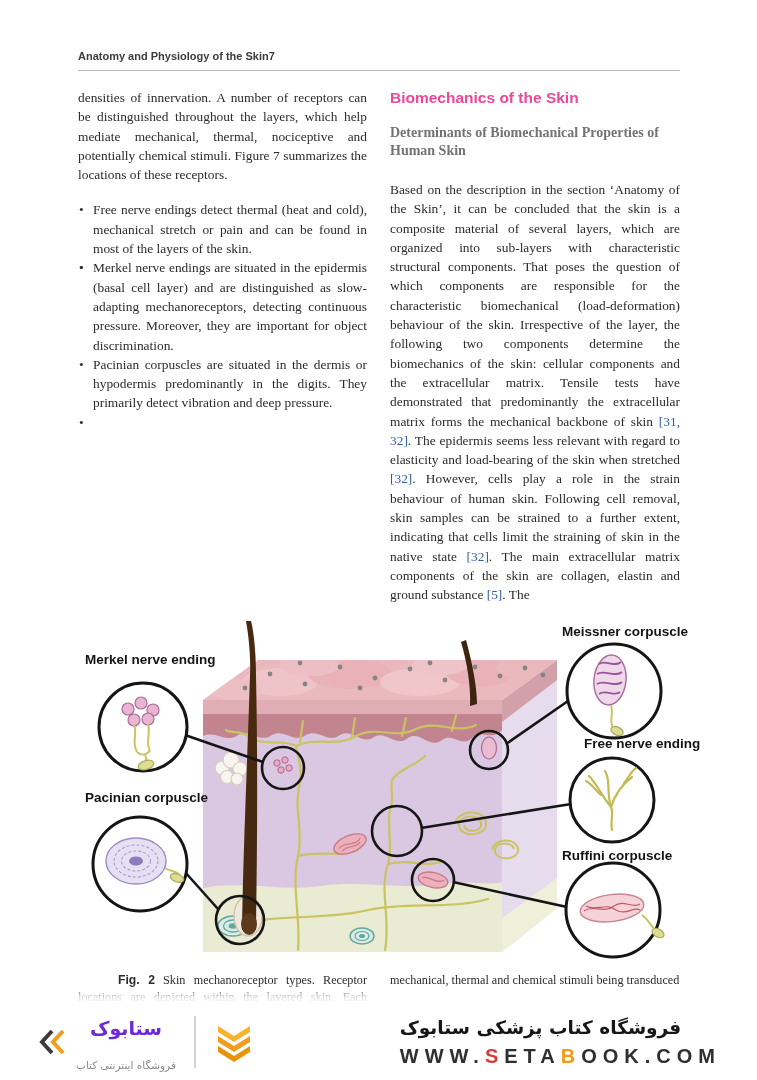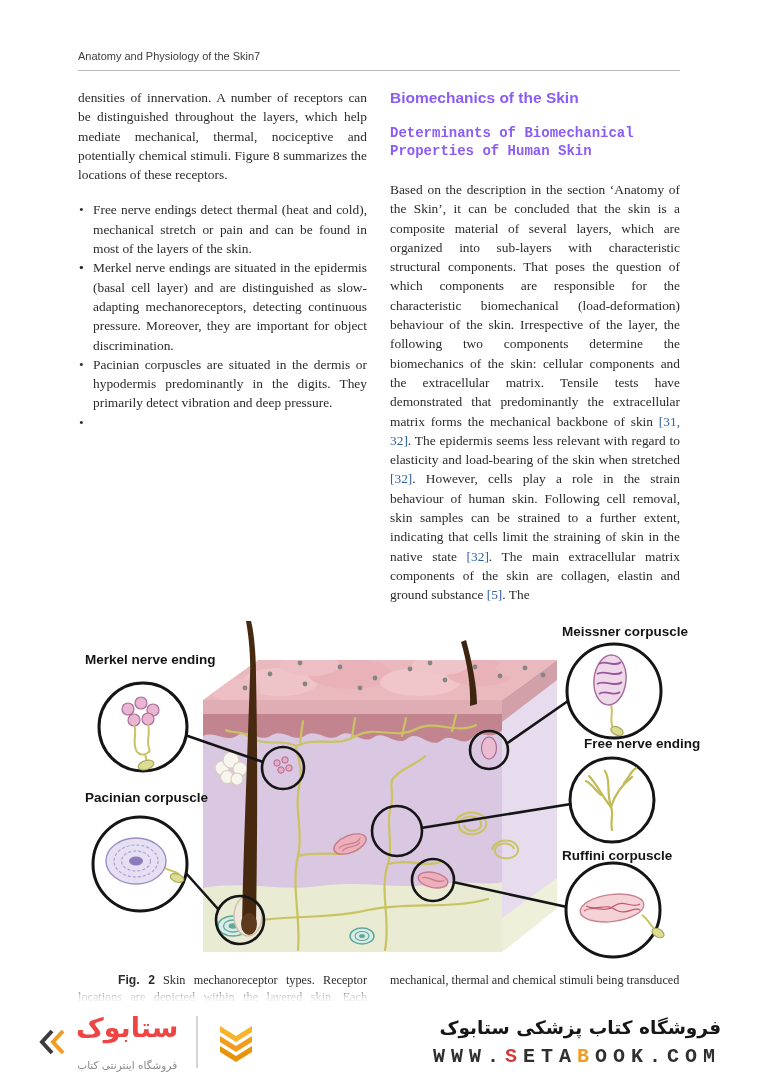--- a/index.html
+++ b/index.html
@@ -4,40 +4,40 @@
 <style>
   * { margin:0; padding:0; box-sizing:border-box; }
   html,body { background:#ffffff; }
   body {
     width:757px; height:1080px; position:relative; overflow:hidden;
     font-family:"Liberation Serif", serif; color:#2b2b2b;
   }
   .running-head {
     position:absolute; top:50px; left:78px; width:602px;
     display:flex; 
-    font-family:"Liberation Sans", sans-serif; font-size:11px; color:#3c3c3c;
+    font-family:"Liberation Sans", sans-serif; font-size:11px; color:#3c3c3c;font-weight:bold;
   }
   .head-rule { position:absolute; top:70px; left:78px; width:602px; height:1px; background:#b9b9b9; }
 
   .col-left  { position:absolute; top:88px; left:78px;  width:289px; }
   .col-right { position:absolute; top:88px; left:390px; width:290px; }
 
   .body-text { font-size:13.4px; line-height:1.44; text-align:justify; color:#2b2b2b; }
 
   ul.bullets { list-style:none; margin-top:16px; }
   ul.bullets li { position:relative; padding-left:15px; font-size:13.4px; line-height:1.44; text-align:justify; }
   ul.bullets li .bullet { position:absolute; left:1px; }
 
   h1.section {
     font-family:"Liberation Sans", sans-serif; font-size:15.5px; line-height:20px;
-    color:#8b5cf6; margin-bottom:16px;
+    color:#ec4899; margin-bottom:16px;
   }
   h2.subsection {
-    font-family:Liberation Mono, monospace; font-size:14px; line-height:18px;
-    color:#8b5cf6; margin-bottom:20px;
+    font-family:Liberation Serif, serif; font-size:14px; line-height:18px;
+    color:#737373; margin-bottom:20px;
   }
   .cite { color:#2e5fa3; }
 
   .figure-wrap { position:absolute; top:618px; left:0; width:757px; height:350px; }
 
   .caption {
     position:absolute; top:972px; font-size:12.2px; line-height:16.5px;
     text-align:justify; color:#2b2b2b;
   }
   .caption.left  { left:78px;  width:289px; }
@@ -50,46 +50,46 @@
   }
 
   .footer {
     position:absolute; left:0; right:0; top:1004px; bottom:0; background:#ffffff;
     display:flex; align-items:center; justify-content:space-between;
     padding:0 36px;
   }
   .brand { display:flex; align-items:center; gap:8px; }
   .brand-text-col { display:flex; flex-direction:column; align-items:center; }
   .brand-fa {
-    font-family:"DejaVu Sans", sans-serif; font-weight:bold; font-size:27px; color:#ef4444; line-height:30px;
+    font-family:"DejaVu Sans", sans-serif; font-weight:bold; font-size:19px; color:#6d28d9; line-height:30px;
   }
   .brand-sub {
     font-family:"DejaVu Sans", sans-serif; font-size:10.5px; color:#8a8a8a; margin-top:16px;
   }
   .brand-divider { width:2px; height:52px; background:#d4d4d4; margin:0 10px; }
-  .footer-right { display:flex; flex-direction:column; align-items:flex-end; gap:7px; }
+  .footer-right { display:flex; flex-direction:column; align-items:flex-start; gap:7px; }
   .tagline {
     font-family:"DejaVu Sans", sans-serif; font-weight:bold; font-size:18.5px; color:#161616;
   }
   .url {
-    font-family:Liberation Mono, monospace; font-weight:bold; font-size:20px;
+    font-family:Liberation Sans, sans-serif; font-weight:bold; font-size:20px;
     letter-spacing:6px; color:#2f2f2f;
   }
 </style>
 </head>
 <body>
 
 <div class="running-head">
   <span>Anatomy and Physiology of the Skin</span>
   <span>7</span>
 </div>
 <div class="head-rule"></div>
 
 <div class="col-left">
-  <p class="body-text">densities of innervation. A number of receptors can be distinguished throughout the layers, which help mediate mechanical, thermal, nociceptive and potentially chemical stimuli. Figure 8 summarizes the locations of these receptors.</p>
+  <p class="body-text">densities of innervation. A number of receptors can be distinguished throughout the layers, which help mediate mechanical, thermal, nociceptive and potentially chemical stimuli. Figure 7 summarizes the locations of these receptors.</p>
   <ul class="bullets">
       <li><span class="bullet">•</span><span>Free nerve endings detect thermal (heat and cold), mechanical stretch or pain and can be found in most of the layers of the skin.</span></li>
       <li><span class="bullet">•</span></li>
       <li><span class="bullet">•</span><span>Merkel nerve endings are situated in the epidermis (basal cell layer) and are distinguished as slow-adapting mechanoreceptors, detecting continuous pressure. Moreover, they are important for object discrimination.</span></li>
       <li><span class="bullet">•</span><span>Pacinian corpuscles are situated in the dermis or hypodermis predominantly in the digits. They primarily detect vibration and deep pressure.</span></li>
       <li><span class="bullet">•</span></li>
     </ul>
 </div>
 
 <div class="col-right">

